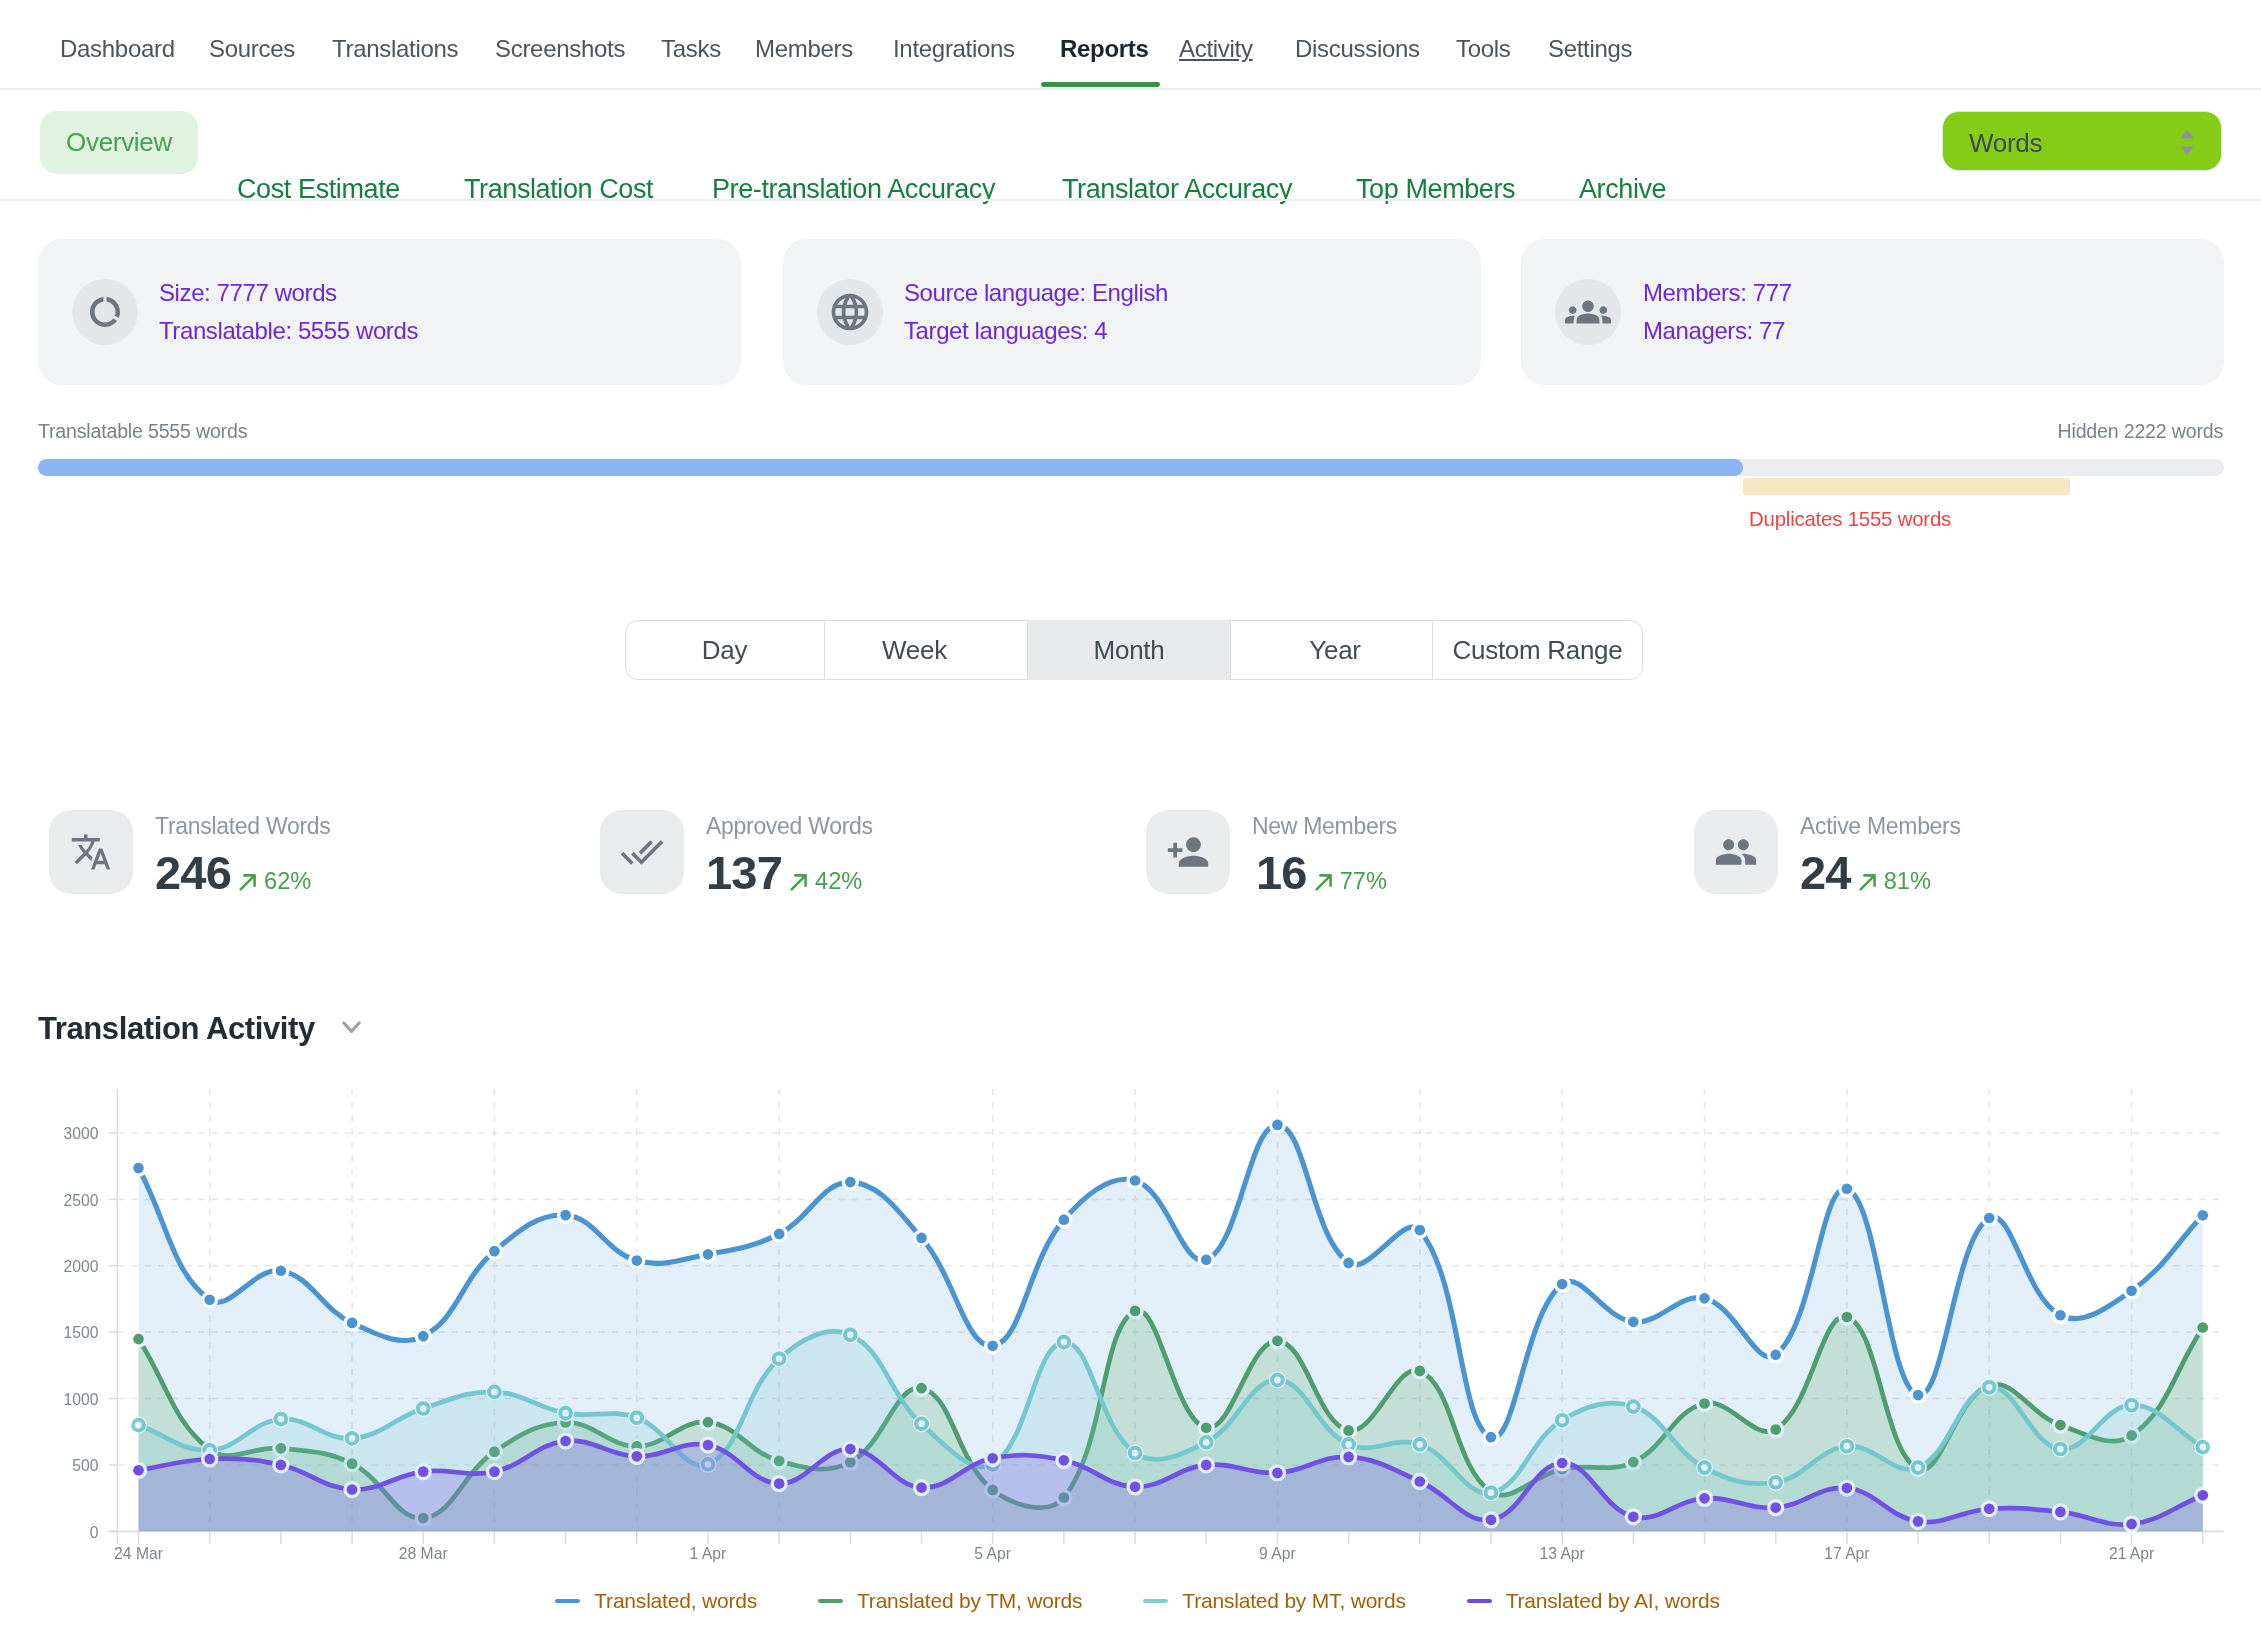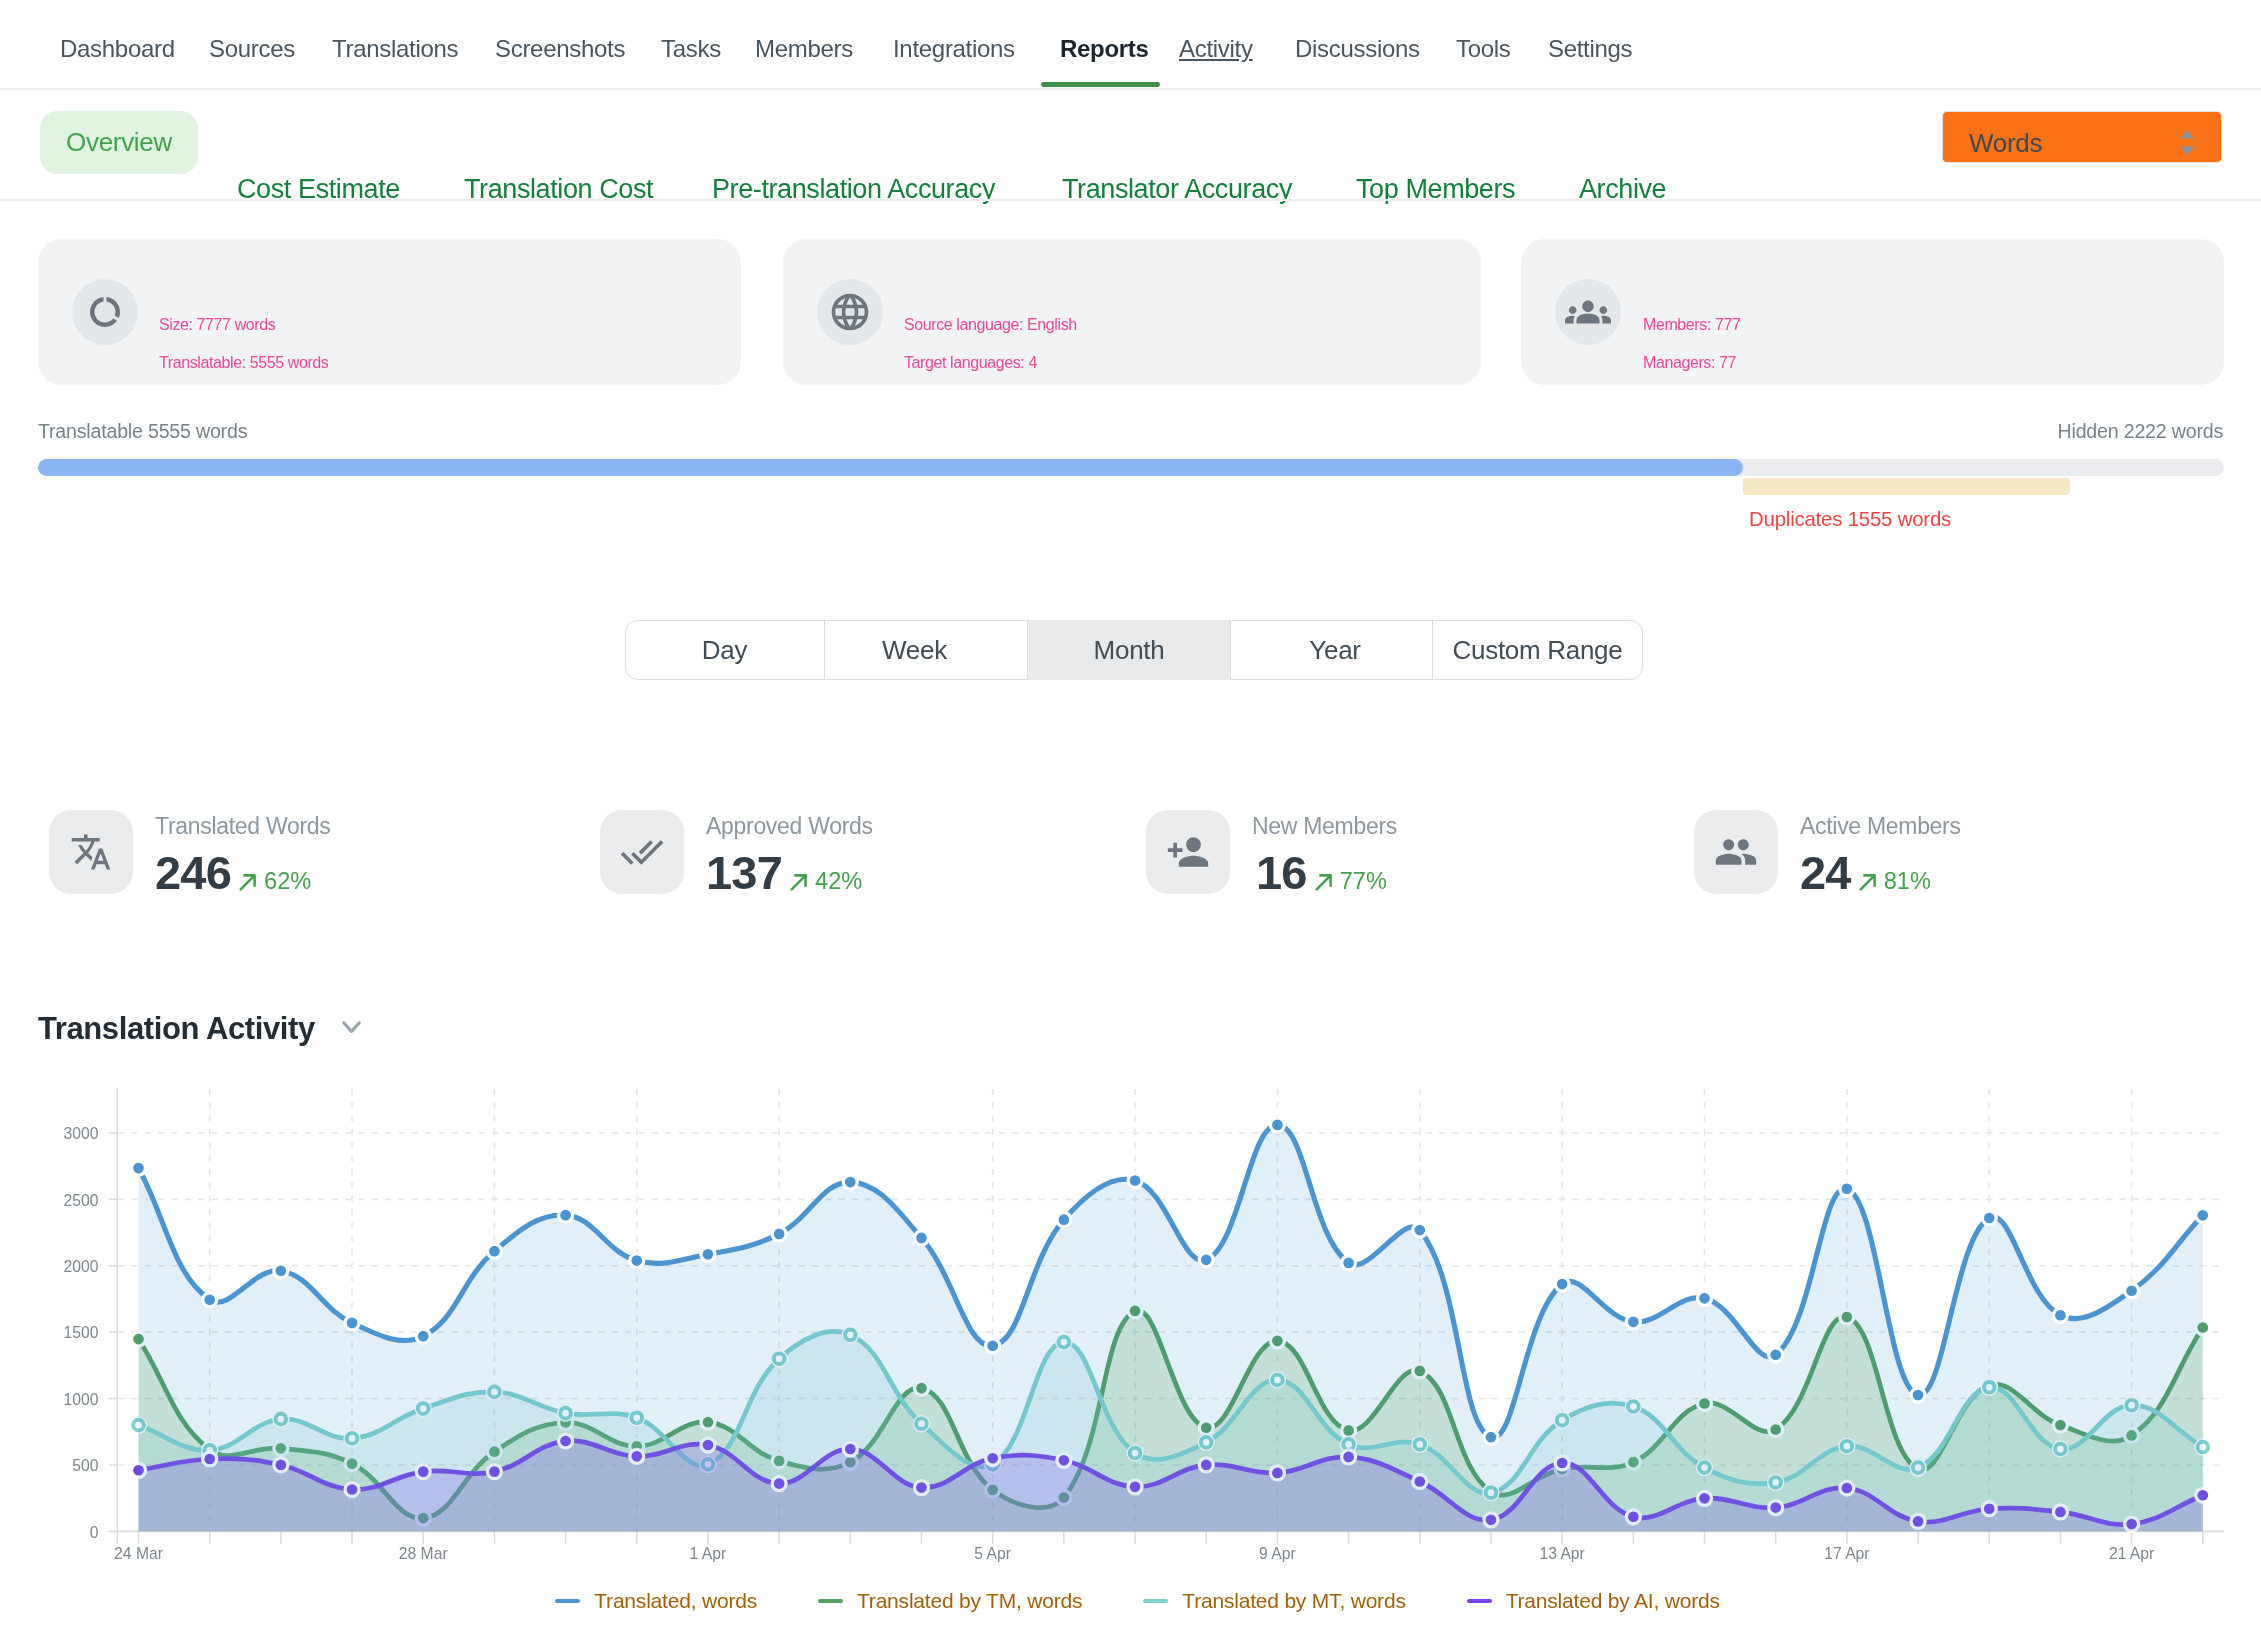--- a/index.html
+++ b/index.html
@@ -3,21 +3,21 @@
 <meta charset="utf-8">
 <style>
 * { margin:0; padding:0; box-sizing:border-box; }
 html,body { width:2261px; height:1642px; background:#fff; font-family:"Liberation Sans", sans-serif; }
 .abs { position:absolute; }
 body { position:relative; overflow:hidden; }
 .nav-item { position:absolute; top:33px; font-size:24px; line-height:31px; font-weight:500; letter-spacing:-0.3px; color:#4a555e; white-space:nowrap; }
 .filter-item { position:absolute; top:128px; font-size:27px; line-height:35px; letter-spacing:-0.4px; color:#15803d; white-space:nowrap;margin-top:44px; }
 .card { position:absolute; top:239px; height:146px; background:#f1f3f4; border-radius:23.6px; }
 .cicon { position:absolute; top:279px; width:66px; height:66px; border-radius:50%; background:#e4e7ea; display:flex; align-items:center; justify-content:center; }
-.ctext { position:absolute; top:274px; font-size:16px; line-height:38px; letter-spacing:-0.4px; color:#ec4899;margin-top:32px; }
+.ctext { position:absolute; top:274px; font-size:24px; line-height:38px; letter-spacing:-0.4px; color:#6d28d9; }
 .blabel { position:absolute; top:418px; font-size:19.6px; line-height:27px; letter-spacing:-0.2px; color:#77828b; }
 .seg { position:absolute; top:620px; font-size:26px; font-weight:500; letter-spacing:-0.3px; color:#414c54; display:flex; align-items:center; justify-content:center; height:60px; }
 .sticon { position:absolute; top:810px; width:84px; height:84px; border-radius:22px; background:#e9ebed; display:flex; align-items:center; justify-content:center; }
 .stlabel { position:absolute; top:811px; font-size:23px; line-height:30px; letter-spacing:-0.3px; color:#8d979f; white-space:nowrap; }
 .stval { position:absolute; top:848px; display:flex; align-items:baseline; }
 .stnum { font-size:47px; font-weight:700; color:#323d46; letter-spacing:-0.8px; line-height:50px; }
 .stpct { font-size:23.6px; font-weight:500; color:#44a24c; margin-left:6.3px; display:inline-flex; align-items:baseline; }
 .legend { position:absolute; top:1589px; left:7px; width:2261px; display:flex; justify-content:center; gap:61px; }
 .litem { display:flex; align-items:center; gap:14px; font-size:21px; letter-spacing:-0.2px; color:#a16207; }
 .ldash { width:25px; height:4.7px; border-radius:2.4px; display:inline-block; }
@@ -40,21 +40,21 @@
 <div class="nav-item" style="left:1548px;">Settings</div>
 <div class="abs" style="left:1041px;top:82px;width:119px;height:4.7px;background:#3d9043;border-radius:2.4px;"></div>
 
 <div class="abs" style="left:40px;top:111px;width:158px;height:63px;border-radius:17.3px;background:#e0f2e0;display:flex;align-items:center;justify-content:center;font-size:26px;letter-spacing:-0.3px;color:#44a24c;">Overview</div>
 <div class="filter-item" style="left:237px;">Cost Estimate</div>
 <div class="filter-item" style="left:464px;">Translation Cost</div>
 <div class="filter-item" style="left:712px;">Pre-translation Accuracy</div>
 <div class="filter-item" style="left:1062px;">Translator Accuracy</div>
 <div class="filter-item" style="left:1356px;">Top Members</div>
 <div class="filter-item" style="left:1579px;">Archive</div>
-<div class="abs" style="left:1942px;top:111px;width:280px;height:52px;border:1.6px solid #dfe3e6;border-radius:5px;background:#f97316;">
+<div class="abs" style="left:1942px;top:111px;width:280px;height:60px;border:1.6px solid #dfe3e6;border-radius:17px;background:#84cc16;">
   <span style="position:absolute;left:26px;top:15.7px;font-size:26px;letter-spacing:-0.3px;color:#3e4950;">Words</span>
   <svg class="abs" style="right:24px;top:17.3px;" width="20.4" height="27" viewBox="0 0 26 34">
     <path d="M13 1 L22 12 H4 Z" fill="#8a949c"></path>
     <path d="M13 33 L22 22 H4 Z" fill="#8a949c"></path>
   </svg>
 </div>
 <div class="abs" style="left:0;top:199px;width:2261px;height:1.6px;background:#eceef0;"></div>
 
 <div class="card" style="left:38px;width:703px;"></div>
 <div class="card" style="left:783px;width:698px;"></div>

